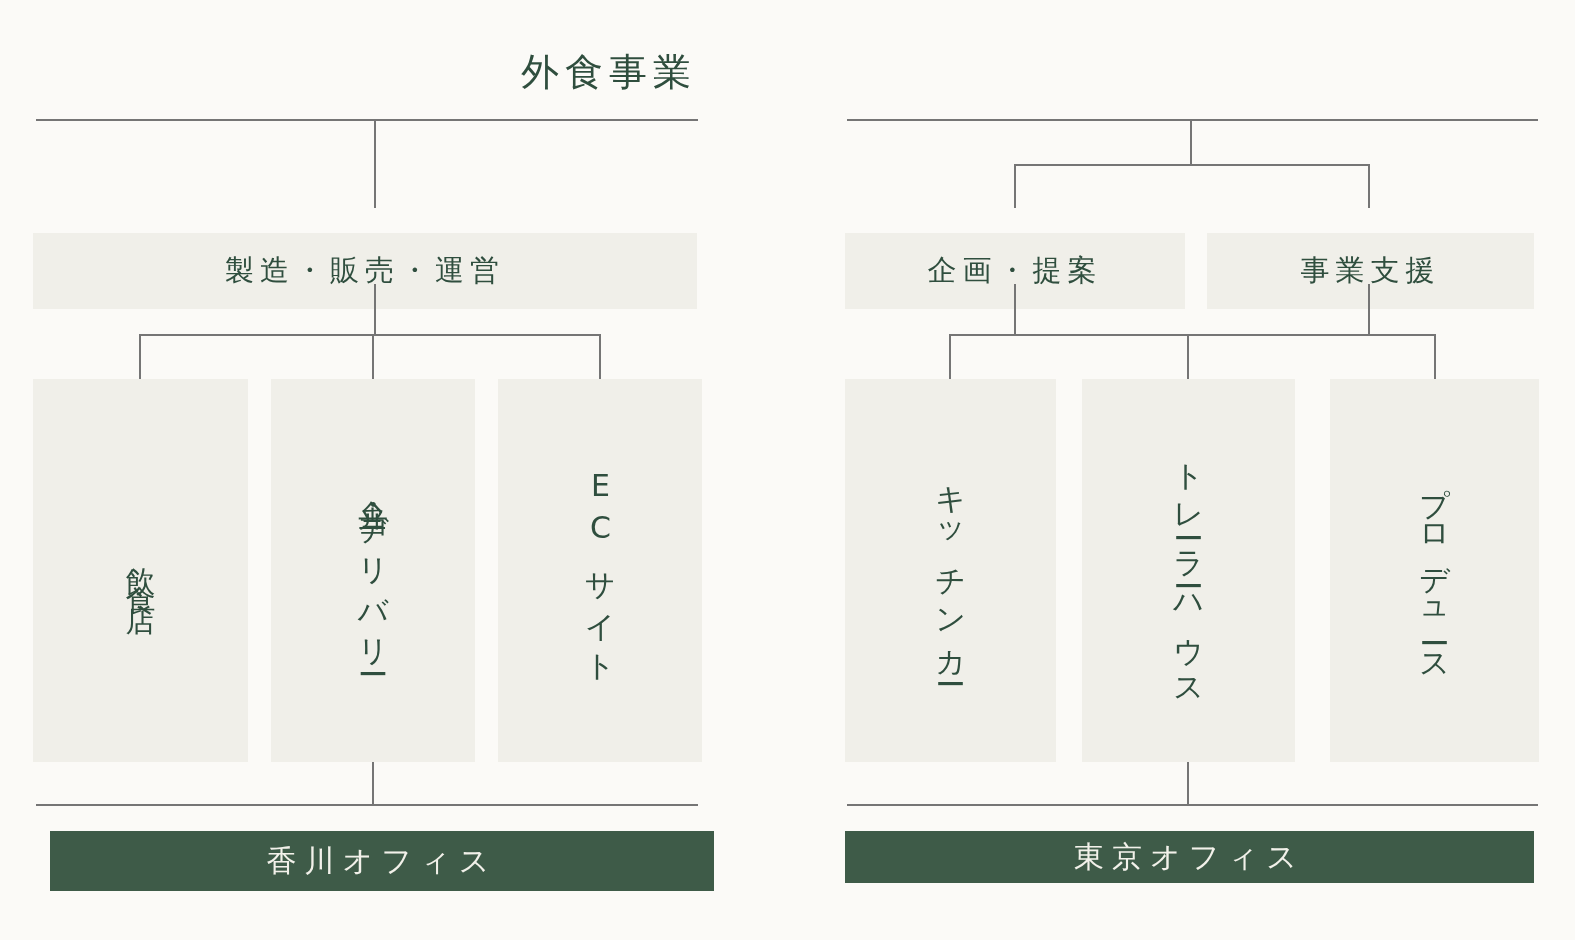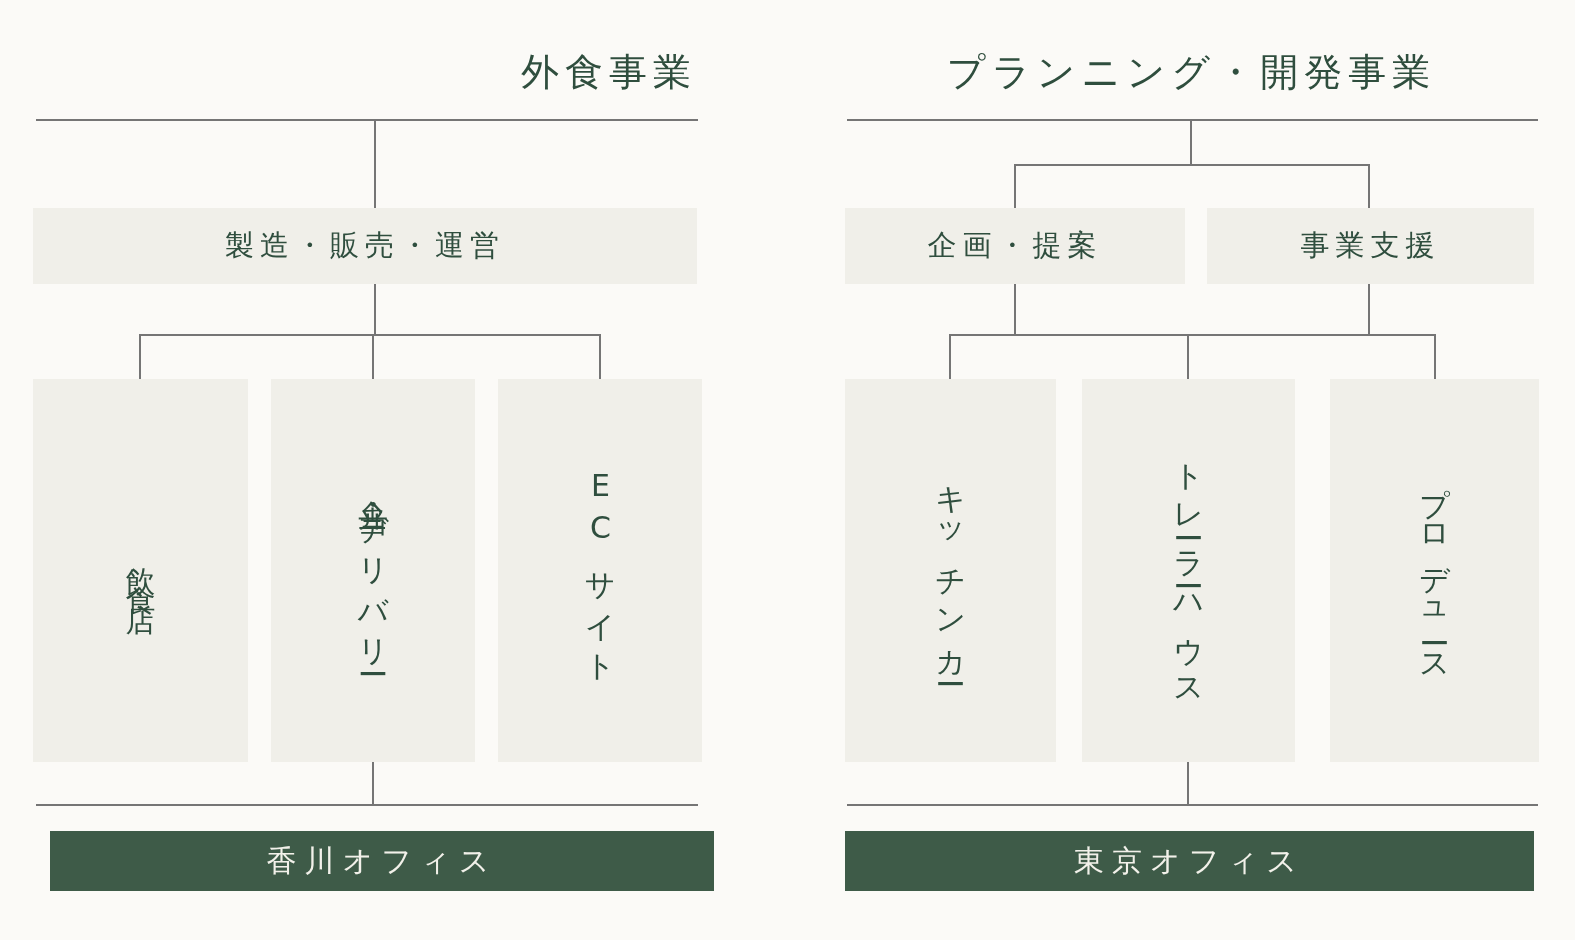--- a/index.html
+++ b/index.html
@@ -21,21 +21,21 @@
     letter-spacing:6px;color:var(--ink);white-space:nowrap;
   }
   .hl{position:absolute;height:2px;background:var(--line);}
   .vl{position:absolute;width:2px;background:var(--line);}
 
   .box{
     position:absolute;background:var(--box-bg);
     display:flex;align-items:center;justify-content:center;
     color:var(--ink);
   }
-  .box.l2{font-size:29px;letter-spacing:6px;white-space:nowrap;}
+  .box.l2{font-size:29px;letter-spacing:6px;white-space:nowrap;margin-top:25px;}
   .box.l3{font-size:30px;}
   .vtext{
     writing-mode:vertical-rl;text-orientation:mixed;
     letter-spacing:0.22em;line-height:1;
   }
   .vtext.upright{text-orientation:upright;}
   .vtext.wide{letter-spacing:0.60em;}
 
   .office{
     position:absolute;background:var(--office-bg);
@@ -73,21 +73,20 @@
     <span class="vtext upright">ECサイト</span>
   </div>
 
   <div class="vl" style="left:372px;top:762px;height:43px;"></div>
   <div class="hl" style="left:36px;top:804px;width:662px;"></div>
 
   <div class="office" style="left:33px;top:831px;width:664px;height:60px;margin-left:17px;">
     <span>香川オフィス</span>
   </div>
 
-  <h2 class="title" style="left:845px;width:693px;">プランニング・開発事業</h2>
 
   <div class="hl" style="left:847px;top:119px;width:691px;"></div>
   <div class="vl" style="left:1190px;top:120px;height:45px;"></div>
   <div class="hl" style="left:1014px;top:164px;width:356px;"></div>
   <div class="vl" style="left:1014px;top:164px;height:44px;"></div>
   <div class="vl" style="left:1368px;top:164px;height:44px;"></div>
 
   <div class="box l2" style="left:1207px;top:208px;width:327px;height:76px;">
     <span>事業支援</span>
   </div>
@@ -108,17 +107,17 @@
   <div class="box l3" style="left:1082px;top:379px;width:213px;height:383px;">
     <span class="vtext">トレーラーハウス</span>
   </div>
   <div class="box l3" style="left:1330px;top:379px;width:209px;height:383px;">
     <span class="vtext">プロデュース</span>
   </div>
 
   <div class="vl" style="left:1187px;top:762px;height:43px;"></div>
   <div class="hl" style="left:847px;top:804px;width:691px;"></div>
 
-  <div class="office" style="left:845px;top:831px;width:689px;height:60px;">
+  <div class="office" style="left:845px;top:831px;width:689px;height:52px;">
     <span>東京オフィス</span>
   </div>
 
 </div>
 
 </body></html>

